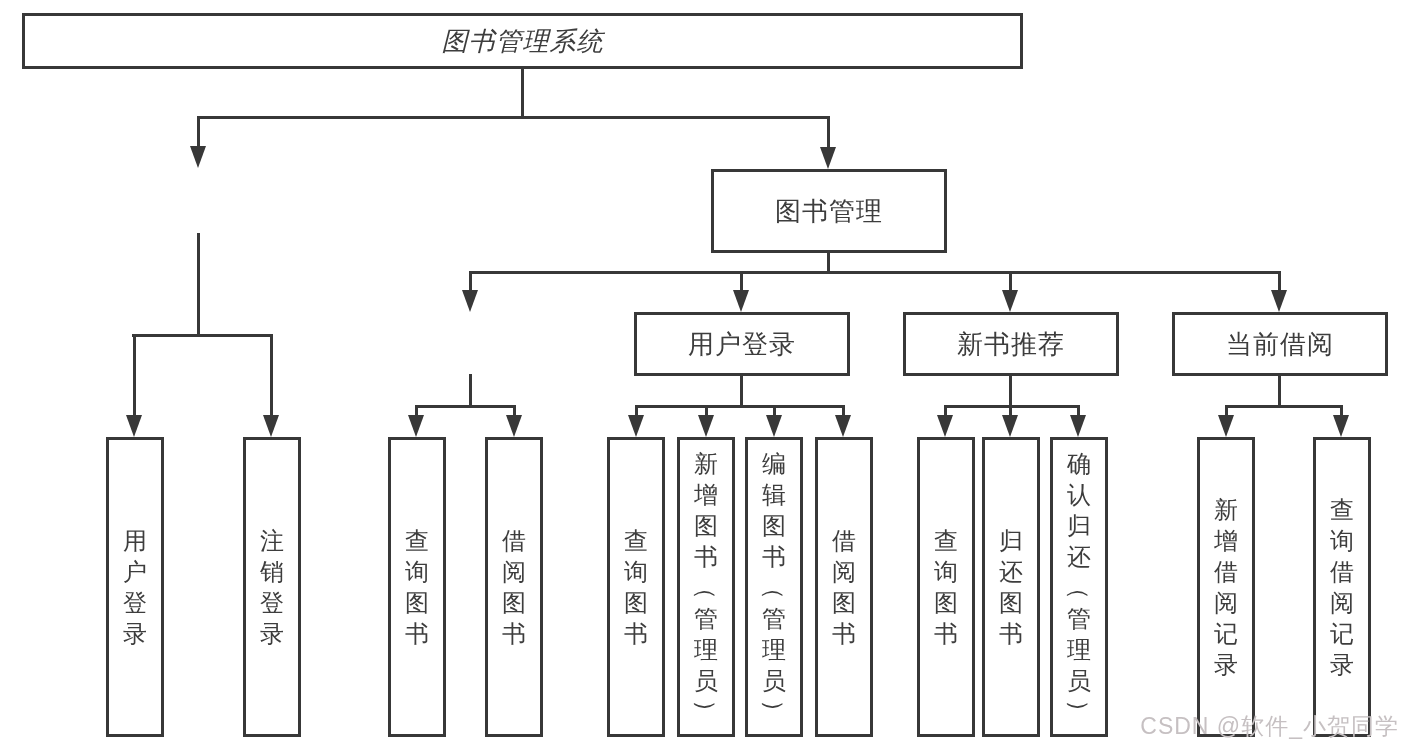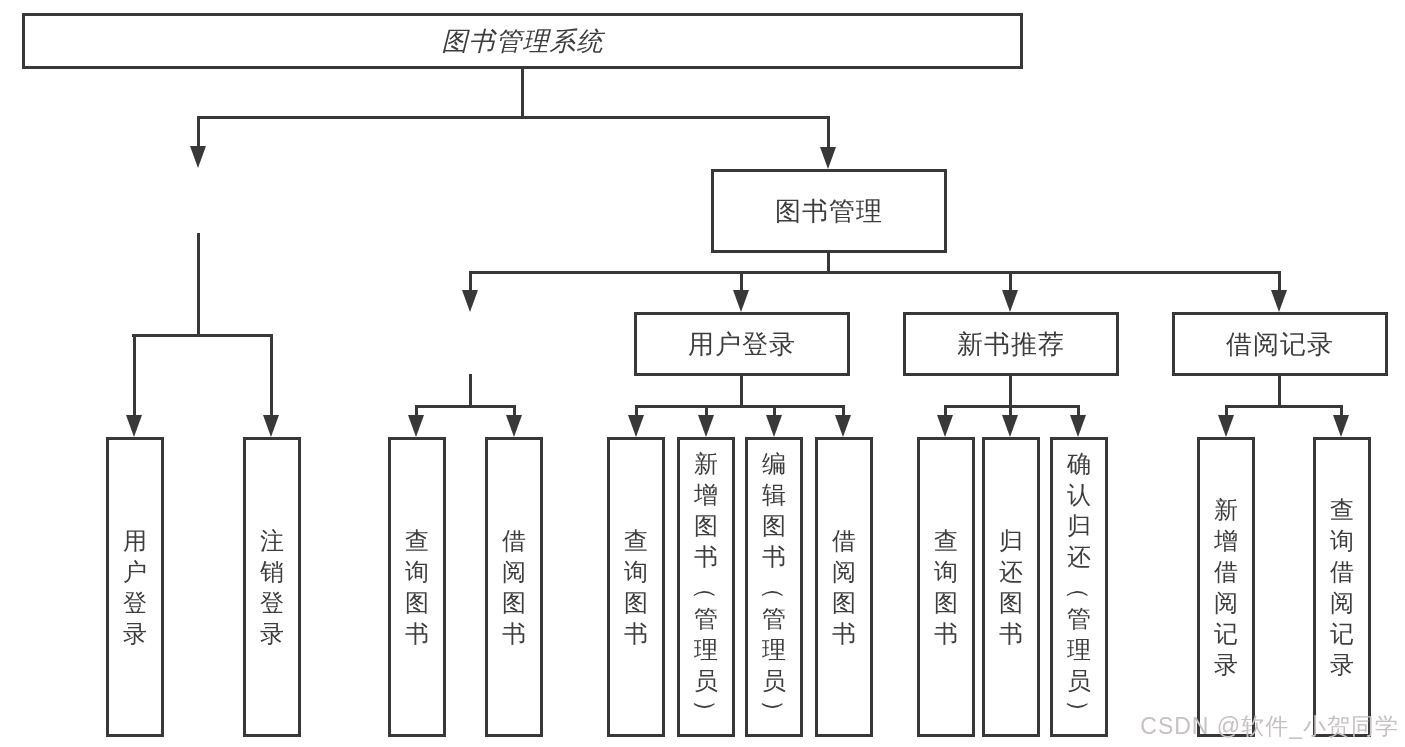--- a/index.html
+++ b/index.html
@@ -97,21 +97,21 @@
     <span class="hlabel">图书管理</span>
   </div>
 
   <div class="box" style="left:634px;top:312px;width:216px;height:64px;">
     <span class="hlabel">用户登录</span>
   </div>
   <div class="box" style="left:903px;top:312px;width:216px;height:64px;">
     <span class="hlabel">新书推荐</span>
   </div>
   <div class="box" style="left:1172px;top:312px;width:216px;height:64px;">
-    <span class="hlabel">借阅记录</span>
+    <span class="hlabel">当前借阅</span>
   </div>
 
   <div class="box tall" style="left:106px;">
     <span class="vtext">
         <span class="vchar">用</span>
         <span class="vchar">户</span>
         <span class="vchar">登</span>
         <span class="vchar">录</span>
       </span>
   </div>

